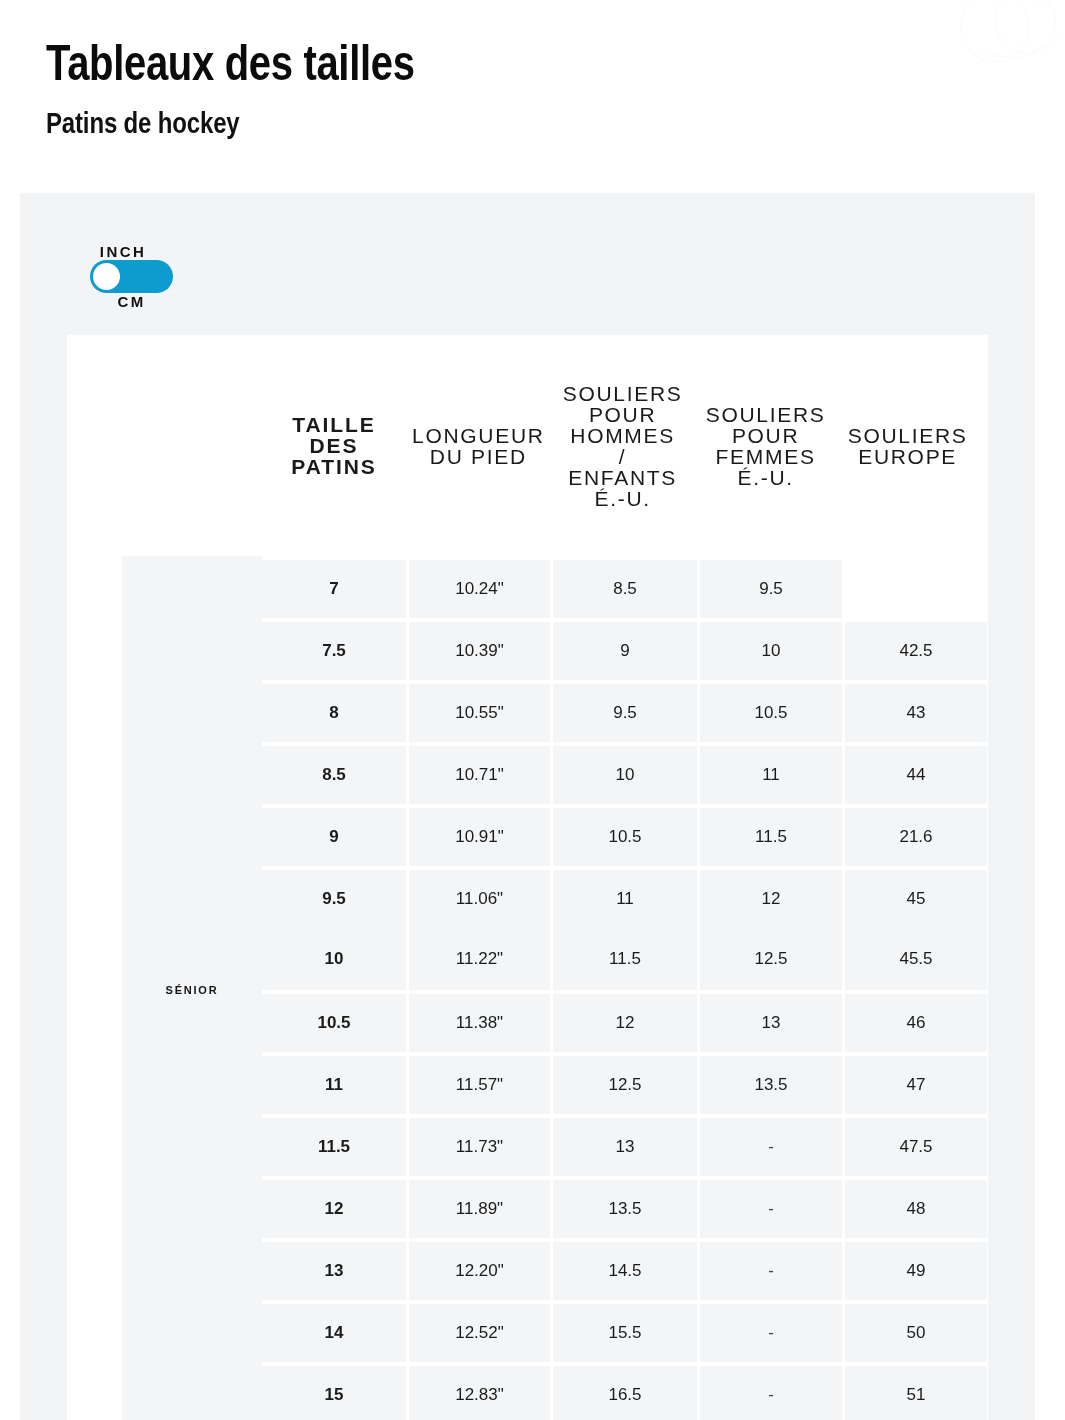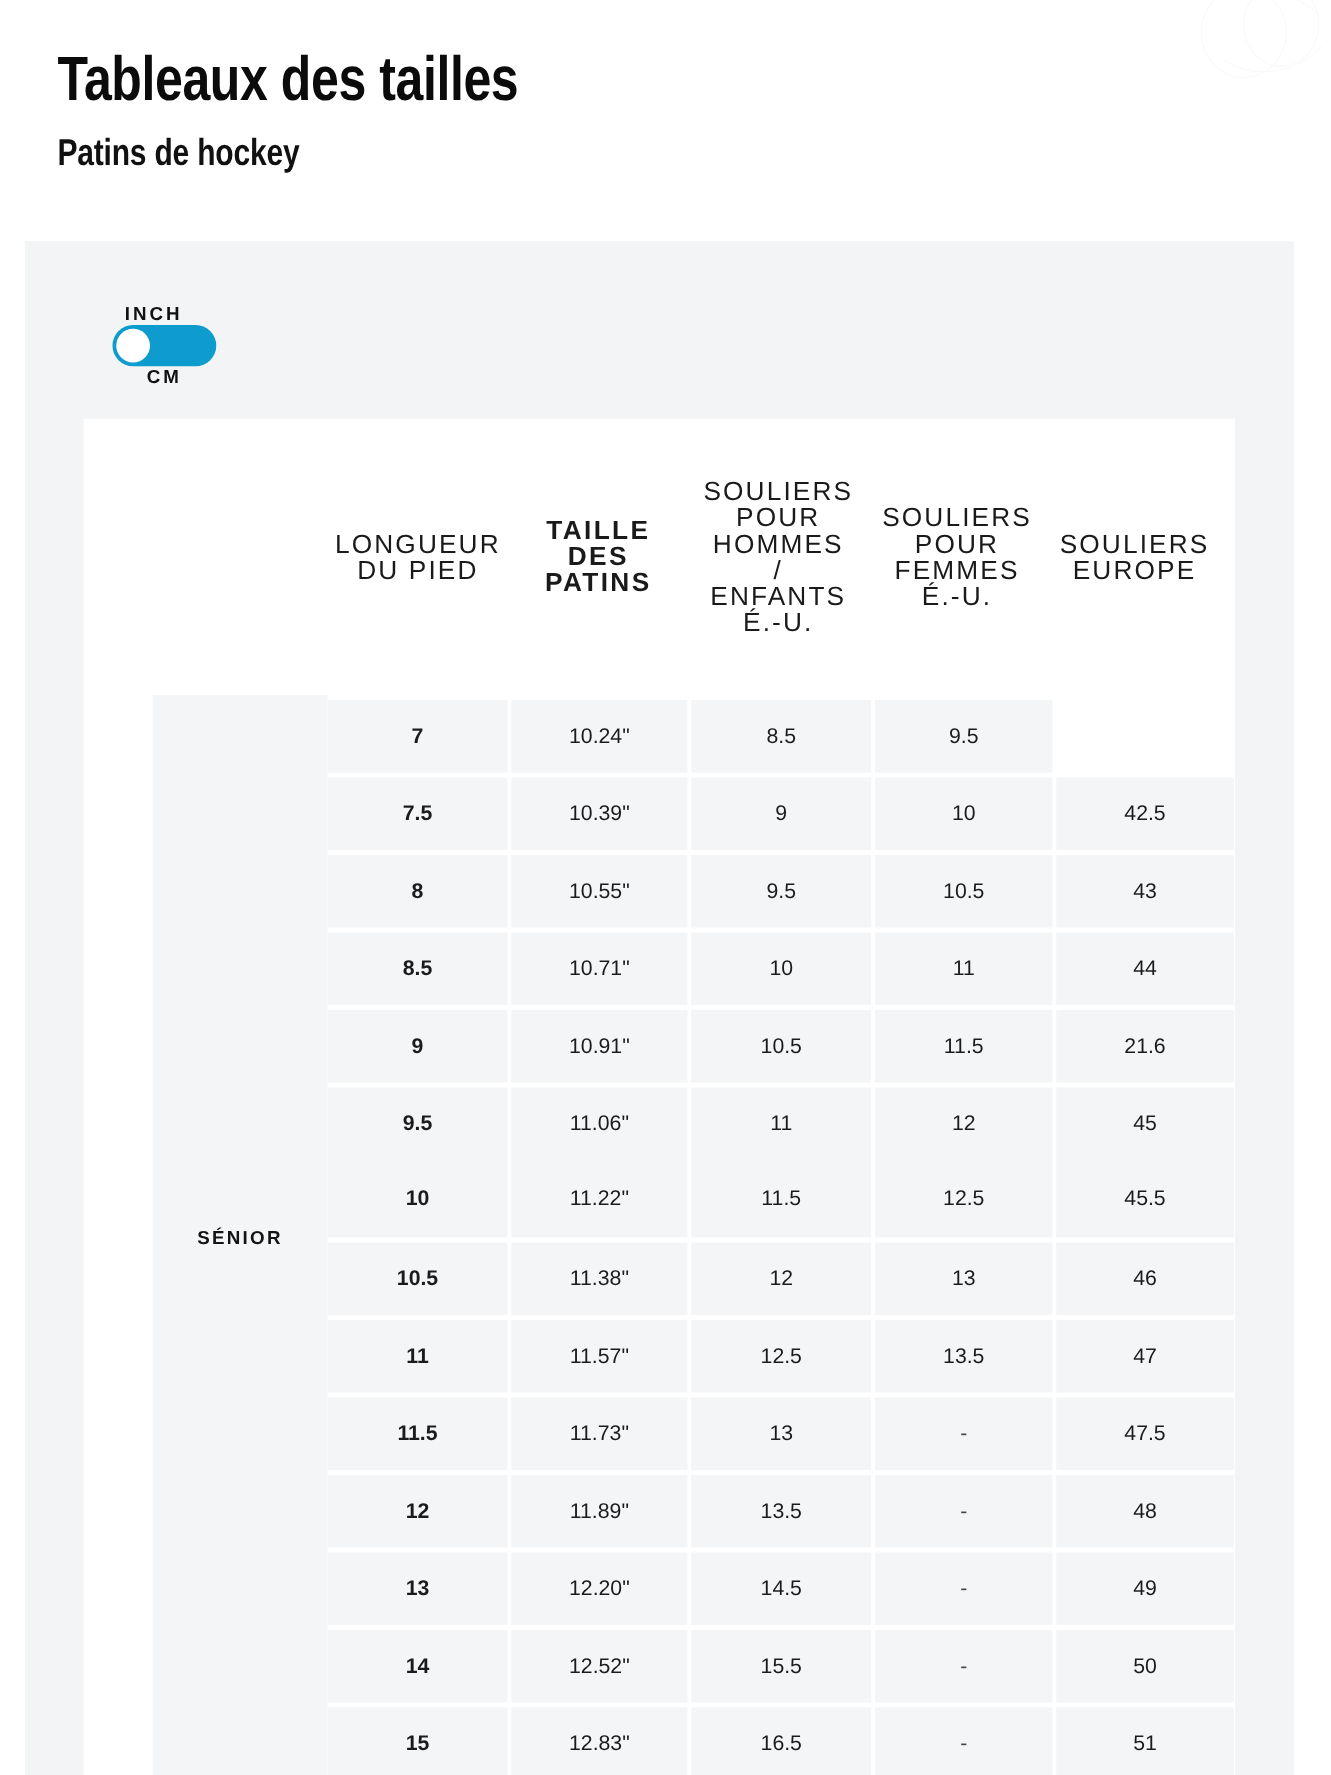--- a/index.html
+++ b/index.html
@@ -161,21 +161,21 @@
     position: absolute;
     left: 55px;
     top: 0;
     width: 140px;
     background: #f3f5f7;
     display: flex;
     align-items: center;
     justify-content: center;
   }
   .cat-label {
-    font-size: 15px;
+    font-size: 11px;
     font-weight: 700;
     letter-spacing: 1.8px;
     color: #141414;
   }
 
   .rows { margin-left: 195px; }
 
   .trow {
     display: flex;
     height: 62px;
@@ -223,32 +223,32 @@
       </div>
       <span class="unit-label right">CM</span>
     </div>
 
     <div class="card">
       <div class="size-table">
 
         <div class="thead">
           <div class="th c-cat"></div>
 
-          <div class="th c-1">
-            <div>
-              <div>LONGUEUR</div>
-              <div>DU PIED</div>
-            </div>
-          </div>
-
           <div class="th c-0 sticky-head">
             <div>
               <div>TAILLE</div>
               <div>DES</div>
               <div>PATINS</div>
+            </div>
+          </div>
+
+          <div class="th c-1">
+            <div>
+              <div>LONGUEUR</div>
+              <div>DU PIED</div>
             </div>
           </div>
 
           <div class="th c-2">
             <div>
               <div>SOULIERS</div>
               <div>POUR</div>
               <div>HOMMES</div>
               <div>/</div>
               <div>ENFANTS</div>

